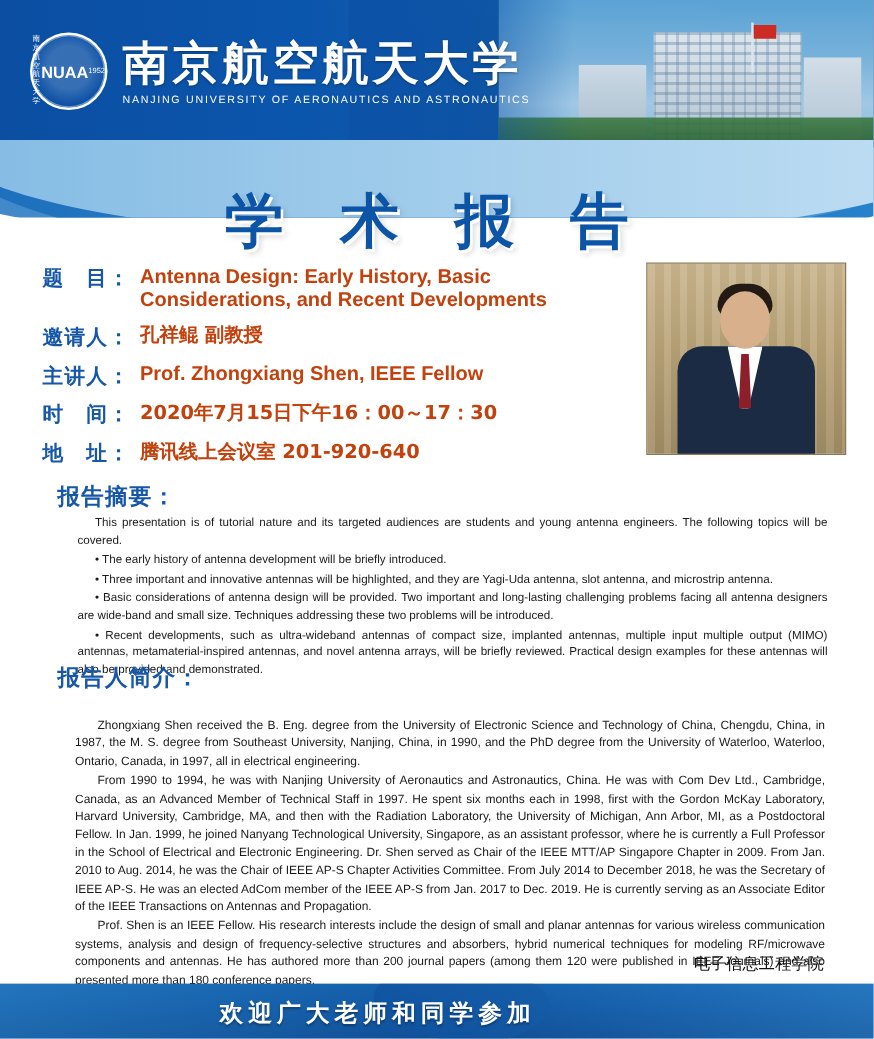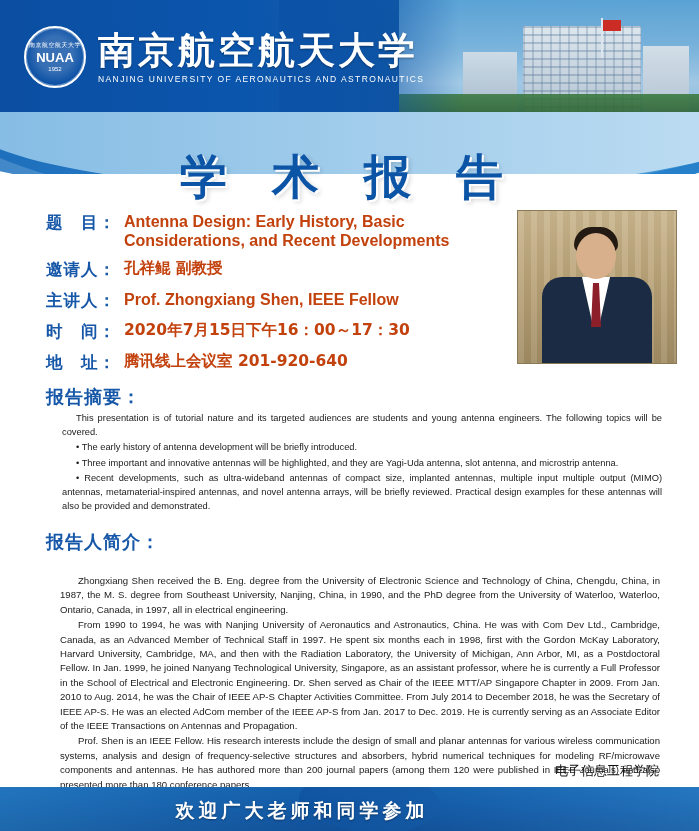--- a/index.html
+++ b/index.html
@@ -60,21 +60,21 @@
     position:absolute;right:240px;top:0;width:180px;height:118px;
     background:linear-gradient(90deg,#0c52a6 0%,rgba(12,82,166,0.85) 35%,rgba(12,82,166,0) 100%);
   }
   .logo-wrap{
     position:absolute;left:24px;top:26px;display:flex;align-items:center;
   }
   .seal{
     width:58px;height:58px;border-radius:50%;
     border:2px solid #ffffff;
     display:flex;align-items:center;justify-content:center;
-    flex-direction:column;color:#ffffff;
+    color:#ffffff;
     box-shadow:0 0 0 1px rgba(255,255,255,.4) inset;
     background:radial-gradient(circle at 50% 45%, rgba(255,255,255,.18) 0 40%, rgba(255,255,255,0) 70%);
   }
   .seal .seal-cn{font-size:6px;letter-spacing:.5px;line-height:7px;}
   .seal .seal-mark{font-size:13px;font-weight:bold;line-height:14px;margin:2px 0 1px;}
   .seal .seal-year{font-size:6px;}
   .uni-names{margin-left:12px;}
   .uni-cn{
     color:#ffffff;font-size:37px;font-weight:bold;letter-spacing:3px;
     line-height:40px;
@@ -108,21 +108,21 @@
   
   .title{
     position:absolute;left:0;top:146px;width:699px;text-align:center;
     font-family:Liberation Sans, sans-serif;
     font-size:47px;font-weight:bold;letter-spacing:16px;
     color:#0b54a6;
     text-shadow:2px 2px 0 #ffffff, 3px 3px 5px rgba(0,0,0,.18);
   }
   
   .info{
-    position:absolute;left:46px;top:212px;width:470px;
+    position:absolute;left:34px;top:212px;width:470px;
   }
   .irow{display:flex;align-items:flex-start;margin-bottom:9px;}
   .ilabel{
     color:#1657a8;font-weight:bold;font-size:16.5px;
     width:78px;flex:0 0 78px;letter-spacing:1px;
     font-family:"DejaVu Sans", sans-serif;
   }
   .ivalue{
     color:#c2410c;font-size:15px;line-height:19px;flex:1;font-weight:bold;
   }
@@ -272,20 +272,21 @@
       <div class="ilabel">地　址：</div>
       <div class="ivalue cn">腾讯线上会议室 201-920-640</div>
     </div>
   </div>
 
   <div class="sec-head abstract-head">报告摘要：</div>
   <div class="abstract">
     <p class="indent">This presentation is of tutorial nature and its targeted audiences are students and young antenna engineers. The following topics will be covered.</p>
     <p class="indent">• The early history of antenna development will be briefly introduced.</p>
     <p class="indent">• Three important and innovative antennas will be highlighted, and they are Yagi-Uda antenna, slot antenna, and microstrip antenna.</p>
+    <p class="indent">• Basic considerations of antenna design will be provided. Two important and long-lasting challenging problems facing all antenna designers are wide-band and small size. Techniques addressing these two problems will be introduced.</p>
     <p class="indent">• Recent developments, such as ultra-wideband antennas of compact size, implanted antennas, multiple input multiple output (MIMO) antennas, metamaterial-inspired antennas, and novel antenna arrays, will be briefly reviewed. Practical design examples for these antennas will also be provided and demonstrated.</p>
   </div>
 
   <div class="sec-head bio-head">报告人简介：</div>
   <div class="bio">
     <p>Zhongxiang Shen received the B. Eng. degree from the University of Electronic Science and Technology of China, Chengdu, China, in 1987, the M. S. degree from Southeast University, Nanjing, China, in 1990, and the PhD degree from the University of Waterloo, Waterloo, Ontario, Canada, in 1997, all in electrical engineering.</p>
     <p>From 1990 to 1994, he was with Nanjing University of Aeronautics and Astronautics, China. He was with Com Dev Ltd., Cambridge, Canada, as an Advanced Member of Technical Staff in 1997. He spent six months each in 1998, first with the Gordon McKay Laboratory, Harvard University, Cambridge, MA, and then with the Radiation Laboratory, the University of Michigan, Ann Arbor, MI, as a Postdoctoral Fellow. In Jan. 1999, he joined Nanyang Technological University, Singapore, as an assistant professor, where he is currently a Full Professor in the School of Electrical and Electronic Engineering. Dr. Shen served as Chair of the IEEE MTT/AP Singapore Chapter in 2009. From Jan. 2010 to Aug. 2014, he was the Chair of IEEE AP-S Chapter Activities Committee. From July 2014 to December 2018, he was the Secretary of IEEE AP-S. He was an elected AdCom member of the IEEE AP-S from Jan. 2017 to Dec. 2019. He is currently serving as an Associate Editor of the IEEE Transactions on Antennas and Propagation.</p>
     <p>Prof. Shen is an IEEE Fellow. His research interests include the design of small and planar antennas for various wireless communication systems, analysis and design of frequency-selective structures and absorbers, hybrid numerical techniques for modeling RF/microwave components and antennas. He has authored more than 200 journal papers (among them 120 were published in IEEE Journals) and also presented more than 180 conference papers.</p>
   </div>
 

